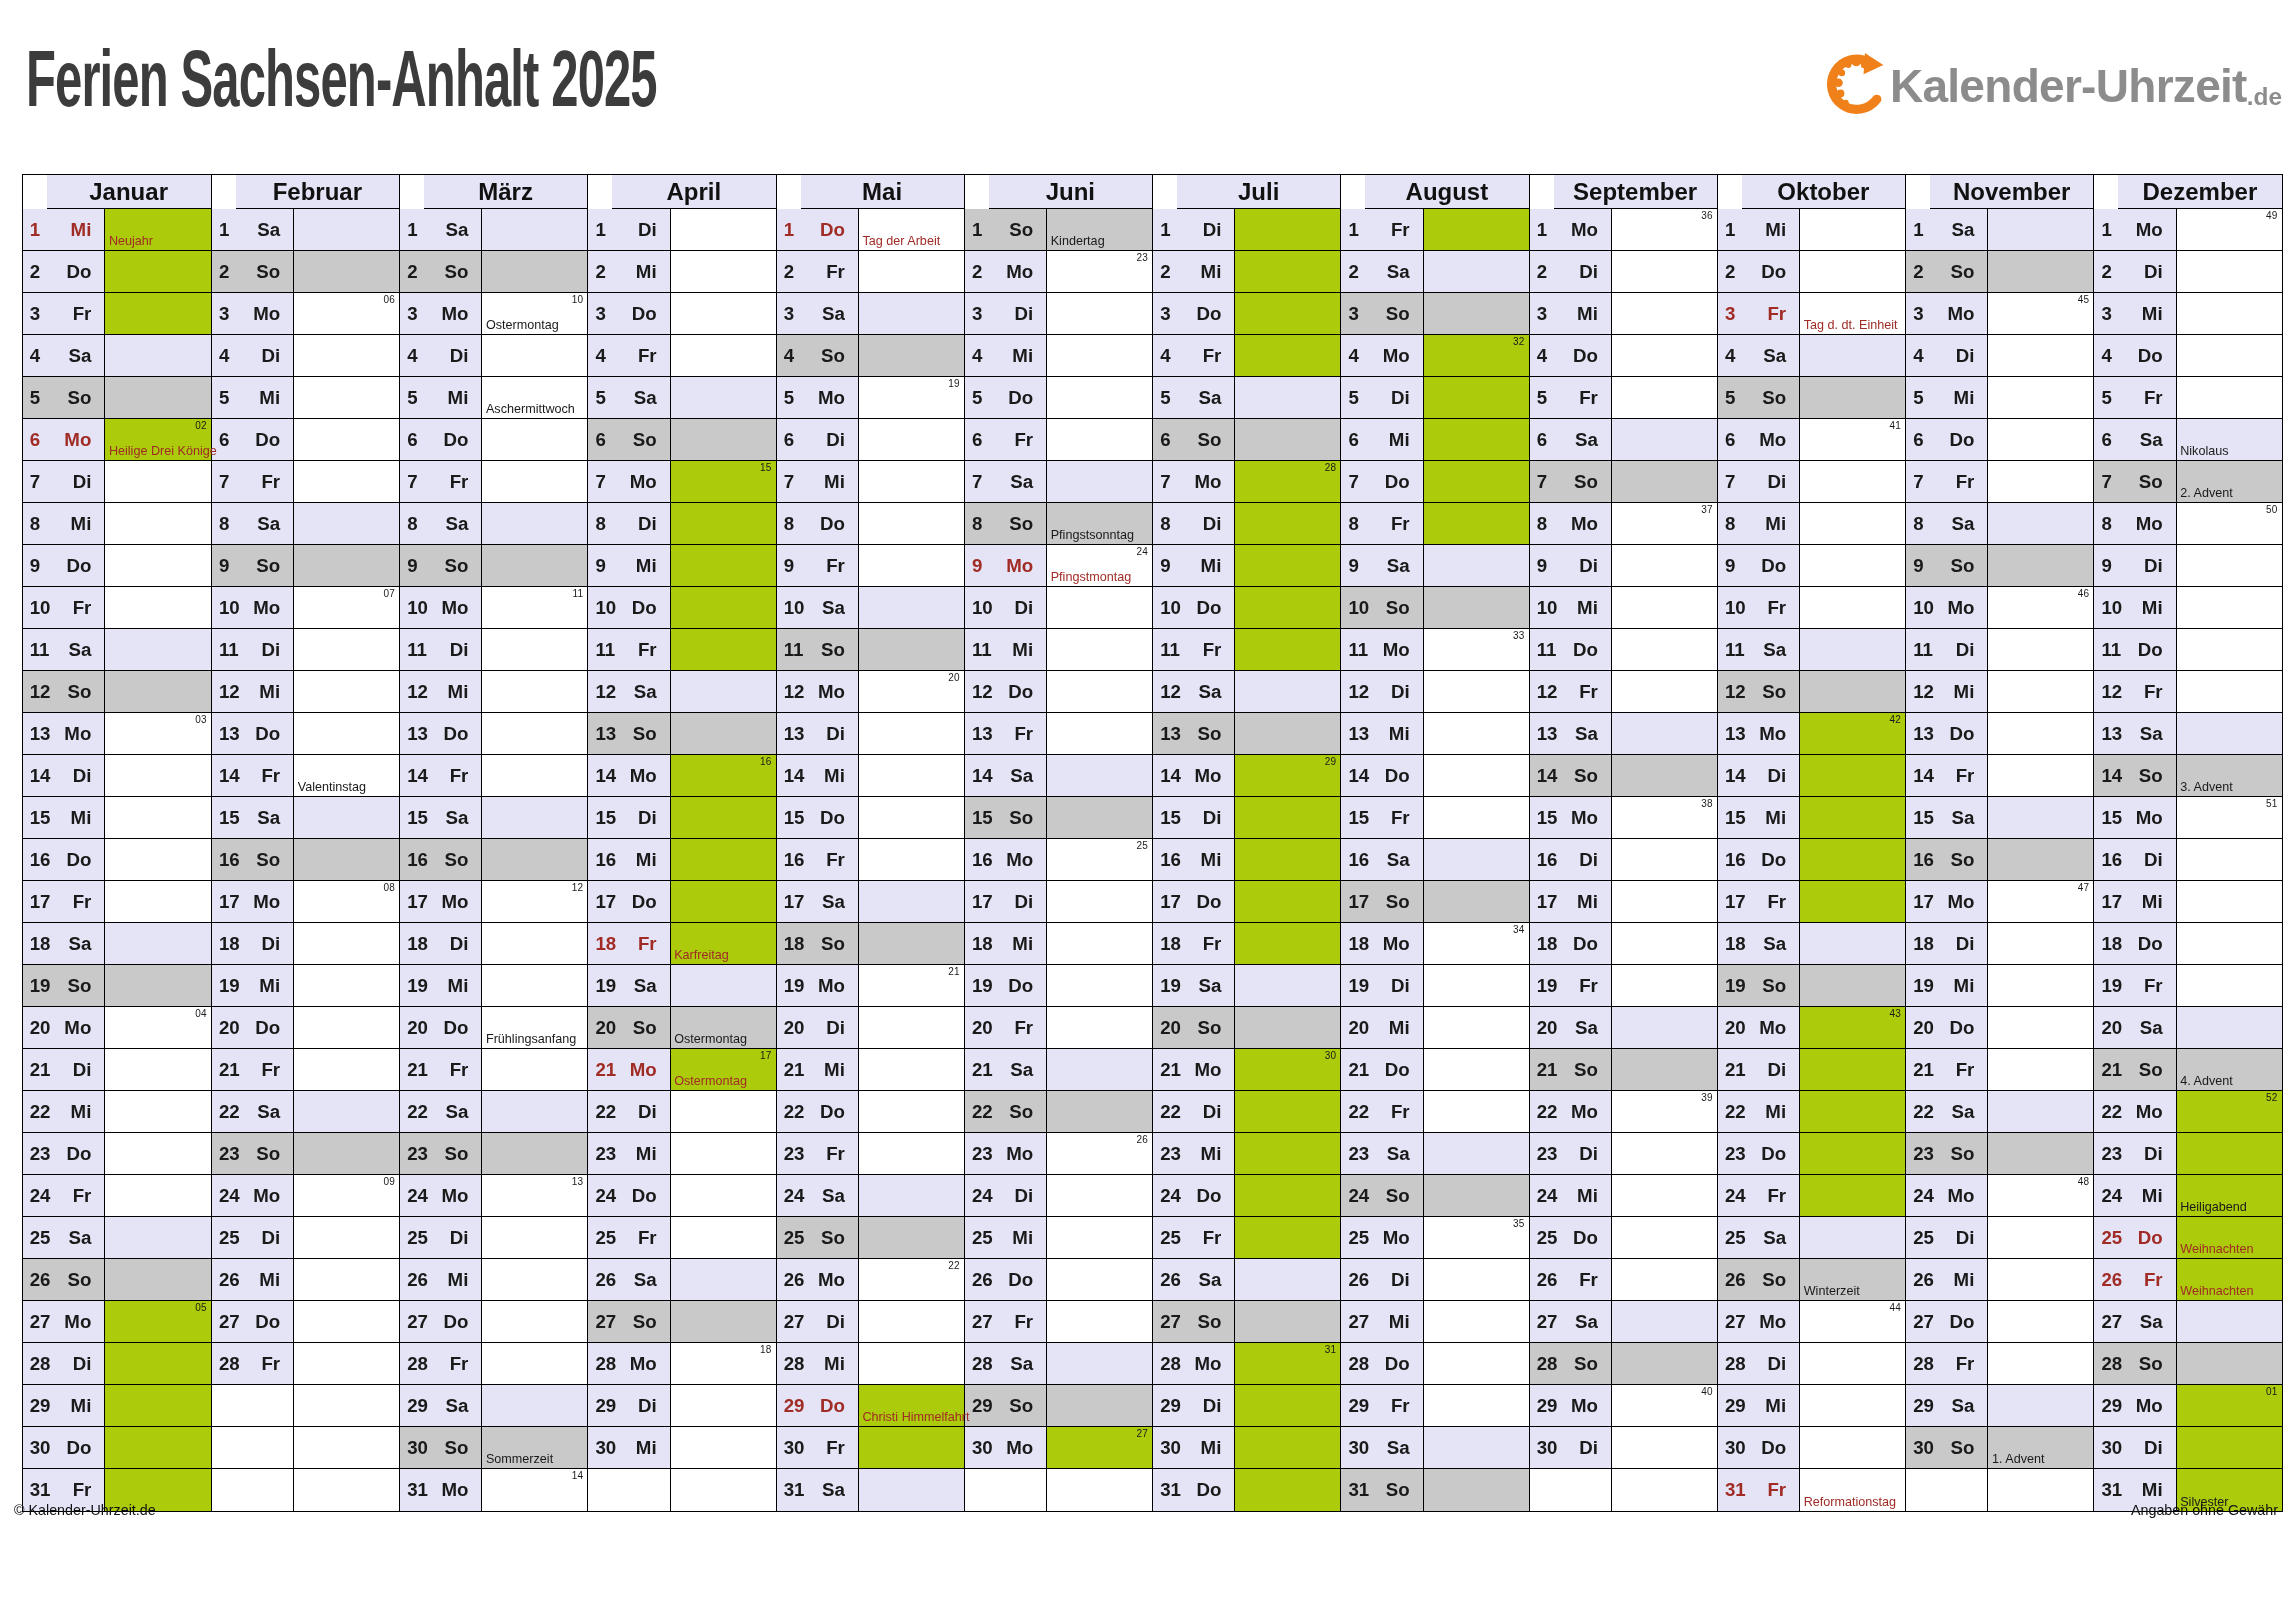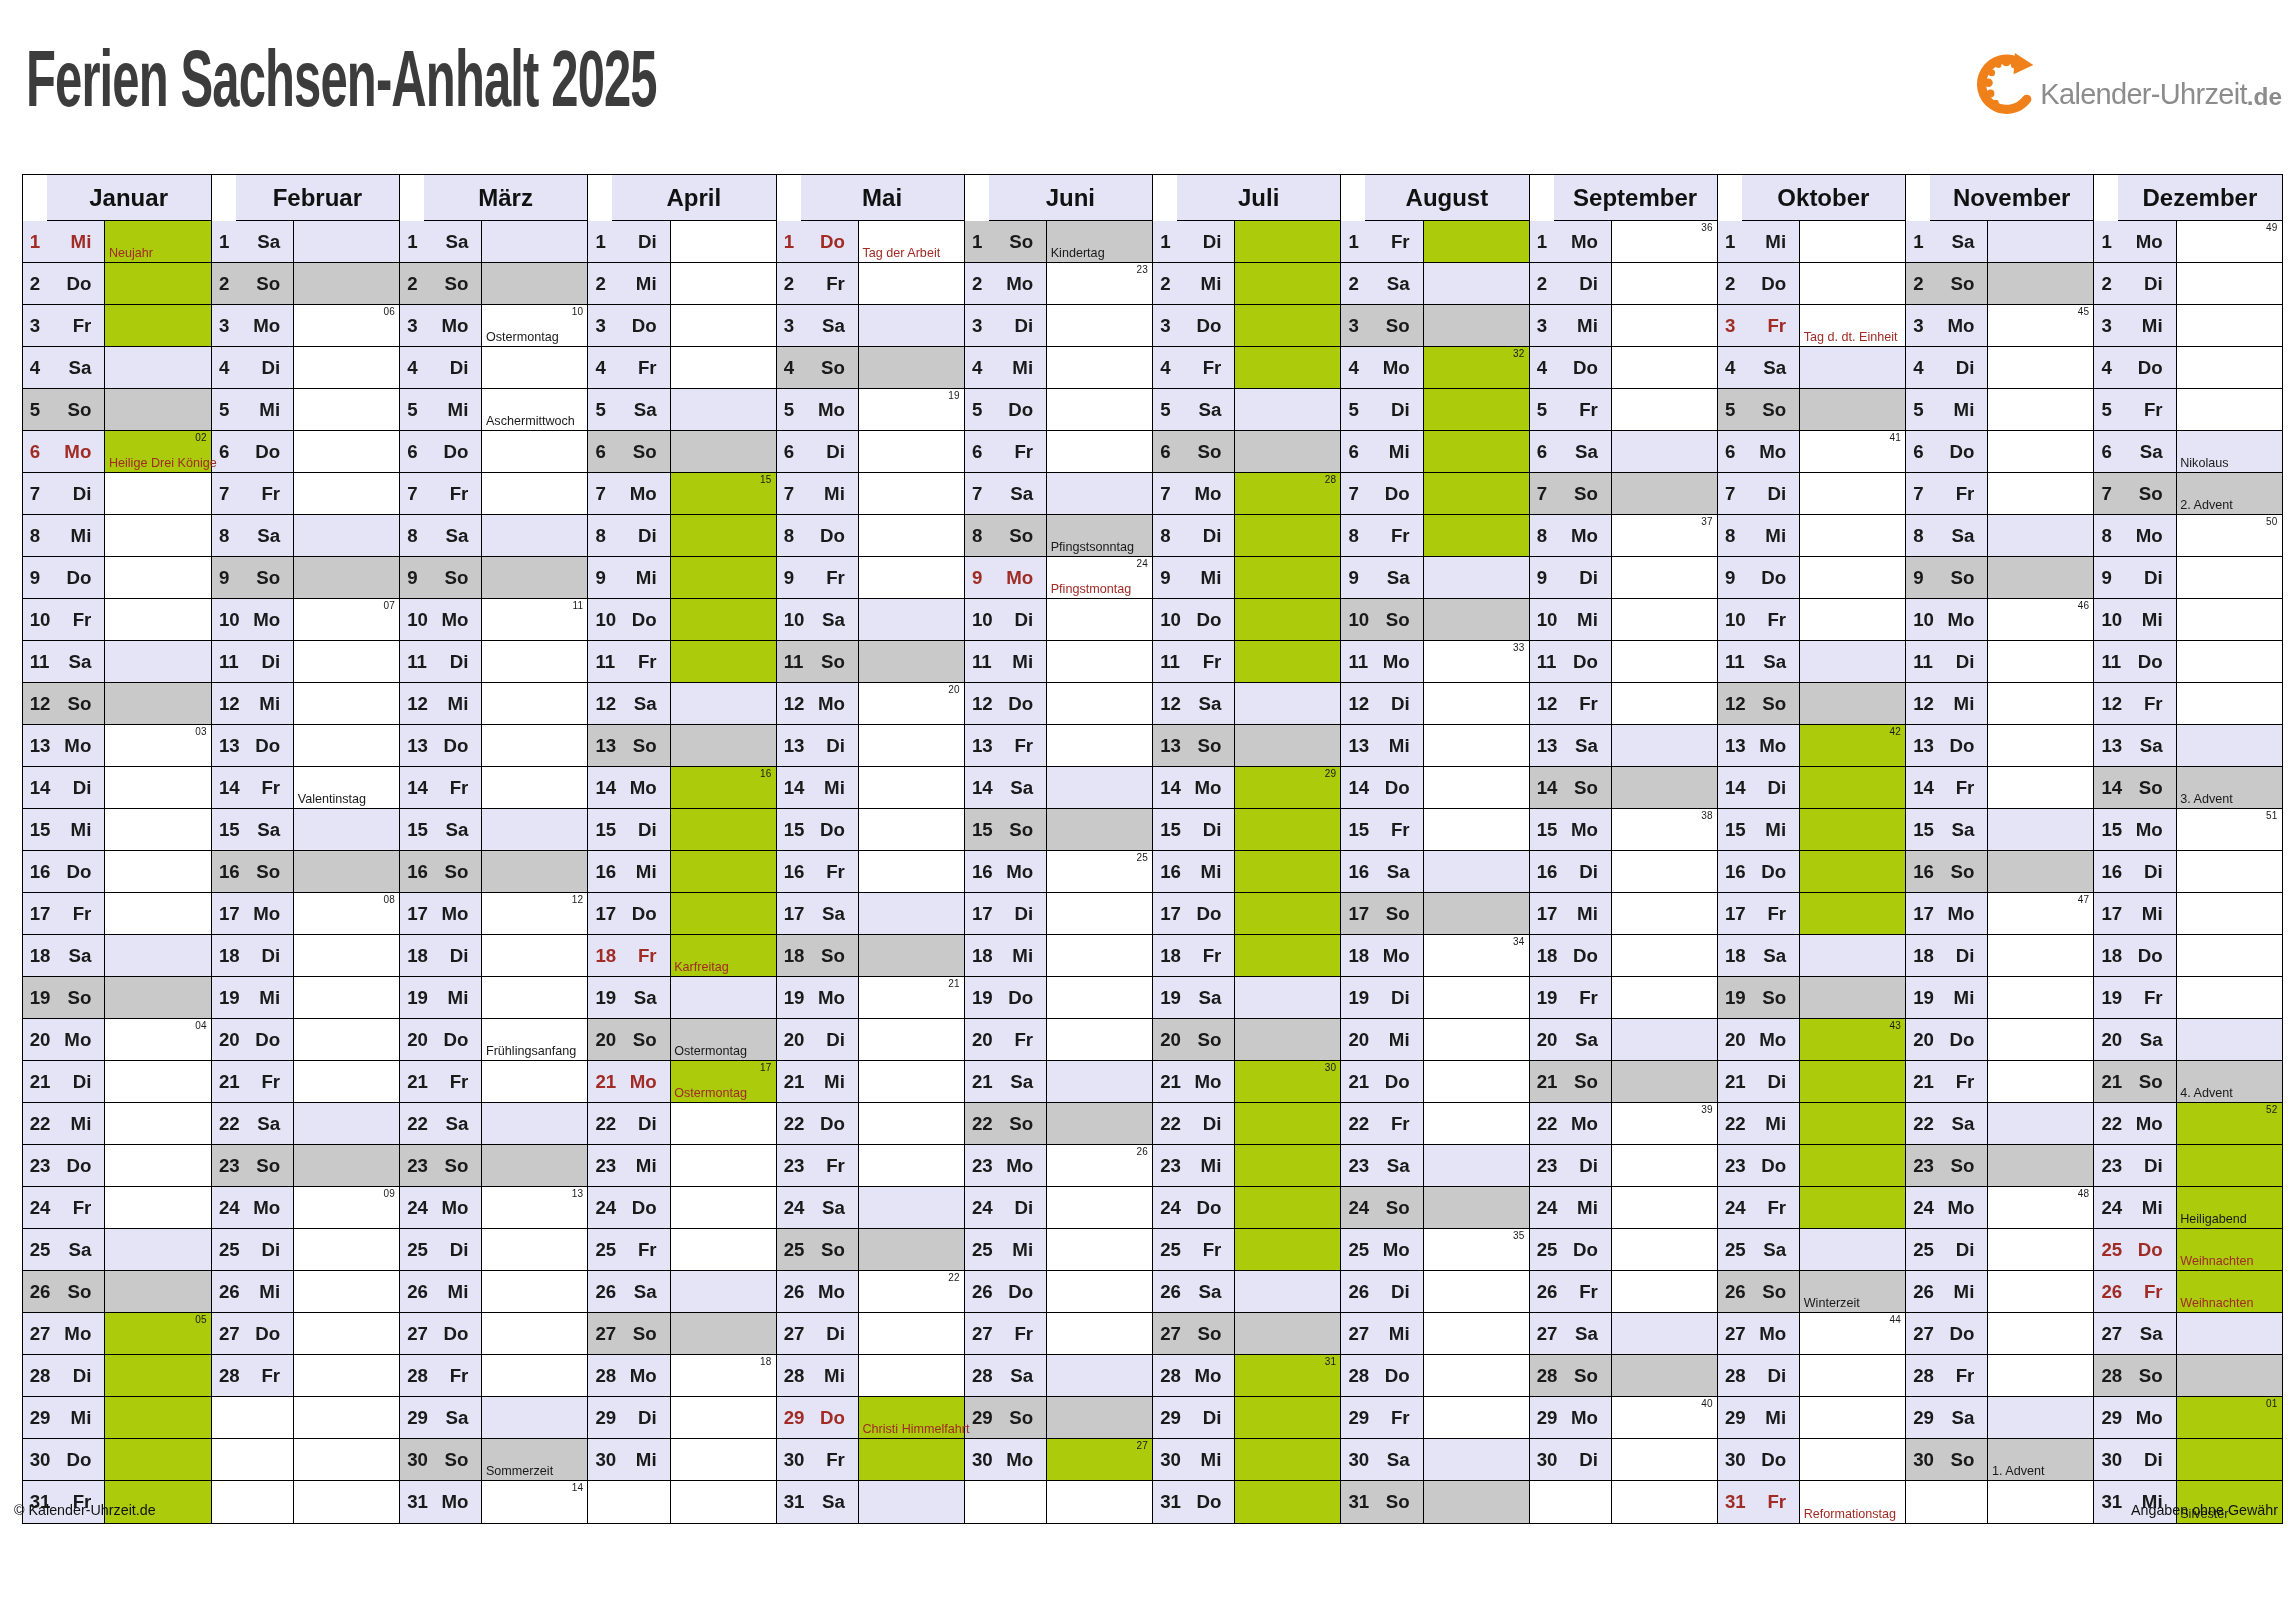--- a/index.html
+++ b/index.html
@@ -4,29 +4,29 @@
 <style>
   html,body{margin:0;padding:0;background:#888;}
   #canvas{position:relative;width:2295px;height:1617px;background:#ffffff;overflow:hidden;
           font-family:"Liberation Sans", sans-serif;}
   
   #page-title{position:absolute;left:26px;top:33px;margin:0;
               font-size:79px;font-weight:bold;letter-spacing:-1.4px;color:var(--title-gray);
               transform:scaleX(0.62);transform-origin:left top;white-space:nowrap;}
   #logo{position:absolute;right:13px;top:44px;display:flex;align-items:flex-end;}
   #logo svg{width:66px;height:75px;margin-right:4.3px;}
-  #logo .logo-text{font-size:29px;font-weight:normal;color:var(--logo-gray);letter-spacing:-0.7px;line-height:1;padding-bottom:10px;}
+  #logo .logo-text{font-size:46px;font-weight:bold;color:var(--logo-gray);letter-spacing:-0.7px;line-height:1;padding-bottom:10px;}
   #logo .logo-tld{font-size:24.4px;font-weight:bold;color:var(--logo-gray);line-height:1;padding-bottom:10px;}
   
   #cal{position:absolute;left:21.5px;top:174px;width:2261px;box-sizing:border-box;
        display:grid;grid-template-columns:repeat(12,1fr);
        border:1.4px solid #000;background:#fff;}
   .month{box-sizing:border-box;}
   .month + .month{border-left:0.7px solid #000;}
-  .mh{height:46px;box-sizing:border-box;border-bottom:0.7px solid #000;background:var(--lav);
+  .mh{height:34px;box-sizing:border-box;border-bottom:0.7px solid #000;background:var(--lav);
       display:flex;align-items:center;justify-content:center;
       font-size:24px;font-weight:bold;color:#111;margin-left:24px;}
   .row{display:flex;height:42px;box-sizing:border-box;border-bottom:0.7px solid #000;}
   .row:last-child{border-bottom:none;}
   .dc{width:44%;box-sizing:border-box;border-right:0.7px solid #000;background:var(--lav);
       display:flex;align-items:center;justify-content:space-between;
       padding:0 13px 0 7.2px;font-size:18.7px;font-weight:bold;color:#1a1a1a;}
   .ec{flex:1;position:relative;background:#ffffff;overflow:visible;}
   .sat .dc,.sat .ec{background:var(--lav);}
   .sun .dc,.sun .ec{background:var(--sun);}

